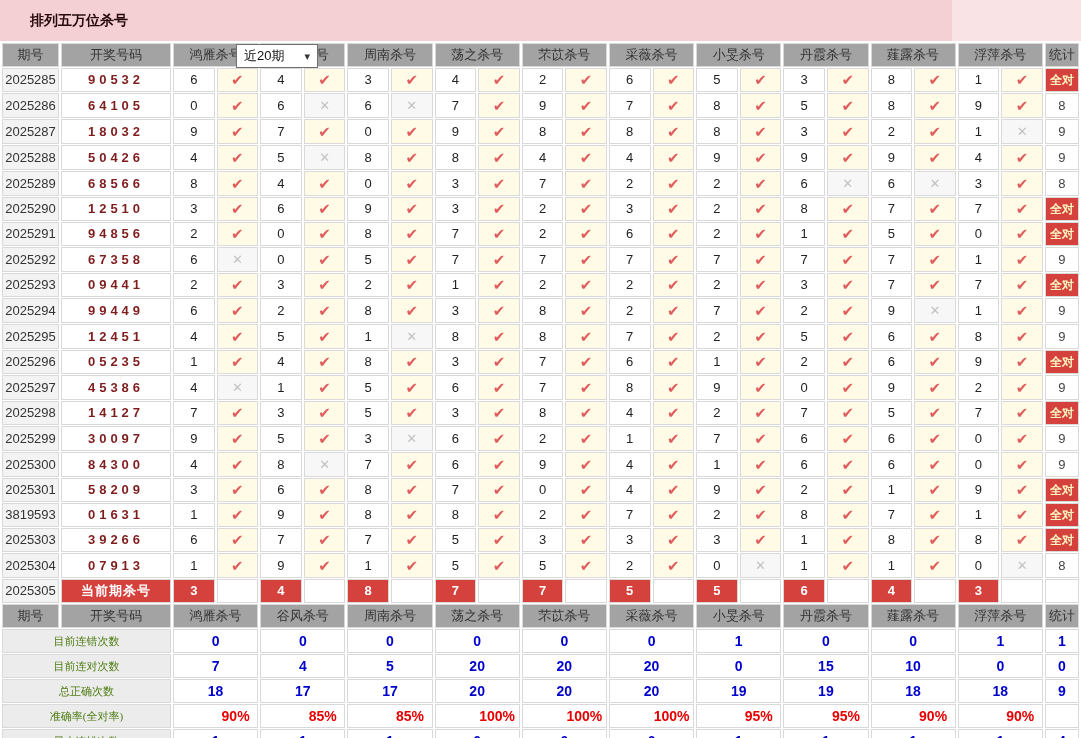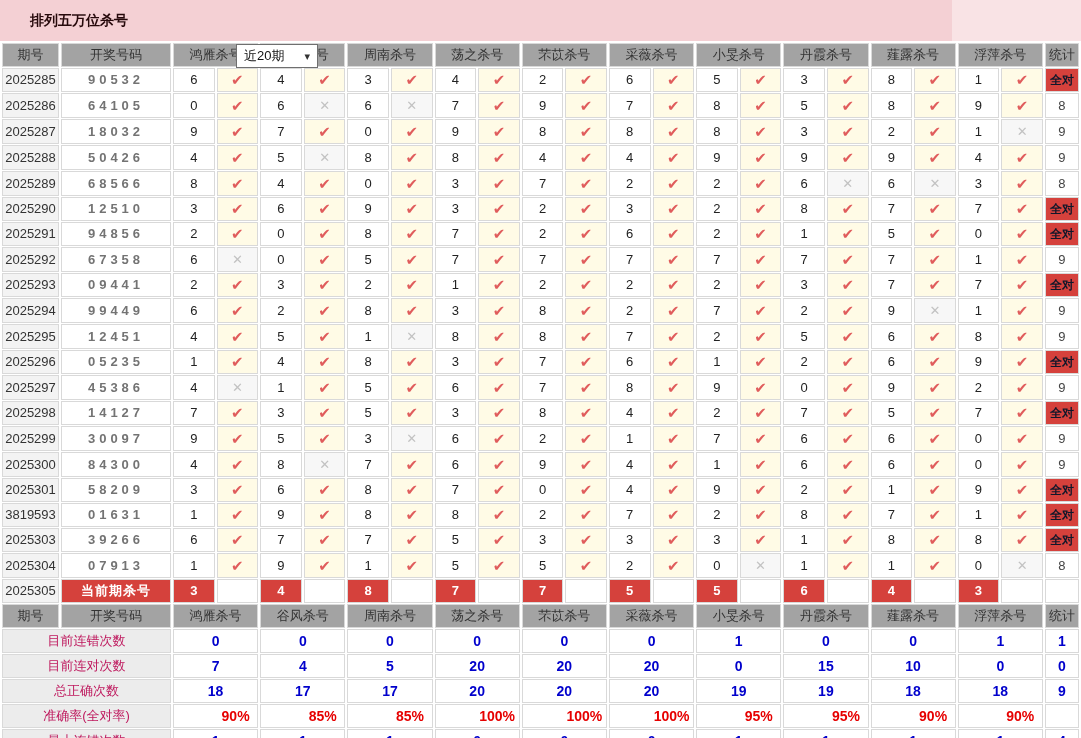--- a/index.html
+++ b/index.html
@@ -18,33 +18,33 @@
     display:flex;align-items:center;padding:0 5px;gap:4px;text-decoration:none;}
   .logo-sq{width:13px;height:13px;background:#ffff00;display:inline-block;}
   .logo-text{color:#c40000;font-family:"DejaVu Serif","Liberation Serif",serif;font-size:19px;line-height:24px;}
 
   
   table{border-collapse:separate;border-spacing:2px 1px;table-layout:fixed;width:1081px;margin-top:1px;}
   th,td{border:1px solid #d9d9d9;height:22px;line-height:22px;padding:0;text-align:center;
     overflow:hidden;white-space:nowrap;}
   th{background:#a3a3a3;font-weight:normal;color:#333;font-size:13px;}
   td.pcell{background:#f3f3f3;color:#333;font-size:13px;}
-  td.code{background:#fff;color:#737373;font-size:13px;font-weight:bold;letter-spacing:4px;}
+  td.code{background:#fff;color:#7f1d1d;font-size:13px;font-weight:bold;letter-spacing:4px;}
   td.num{background:#fff;color:#222;font-size:13px;}
   td.mark{background:#fff;}
   td.mark.ok{background:#fffbe6;}
   td.mark.bad{background:#f7f7f7;}
   td.mark.ok .glyph{color:#e05c5c;font-weight:bold;font-size:15px;}
   td.mark.bad .glyph{color:#c2c2c2;font-weight:bold;font-size:13px;}
   td.stat{background:#fff;color:#444;font-size:13px;}
-  td.stat.full{background:#d5413c;color:#0f172a;font-weight:bold;font-size:12px;letter-spacing:0;}
+  td.stat.full{background:#d5413c;color:#fef9c3;font-weight:bold;font-size:12px;letter-spacing:0;}
   td.curlabel{background:#d5413c;color:#fff;font-weight:bold;font-size:13px;letter-spacing:1px;}
   td.curnum{background:#d5413c;color:#fff;font-weight:bold;font-size:13px;}
   td.curempty{background:#fff;}
-  td.slabel{background:#ececec;color:#be185d;font-size:13px;}
+  td.slabel{background:#ececec;color:#4d7c0f;font-size:11px;font-family:Liberation Serif, serif;}
   td.sval{background:#fff;font-size:14px;font-weight:bold;}
   .sblue{color:#0000cc;}
   .sred{color:#e60000;padding-left:40px;}
 </style>
 </head>
 <body>
 
 <div class="topbar">
   <div class="topbar-light"></div>
   <span class="page-title">排列五万位杀号</span>

